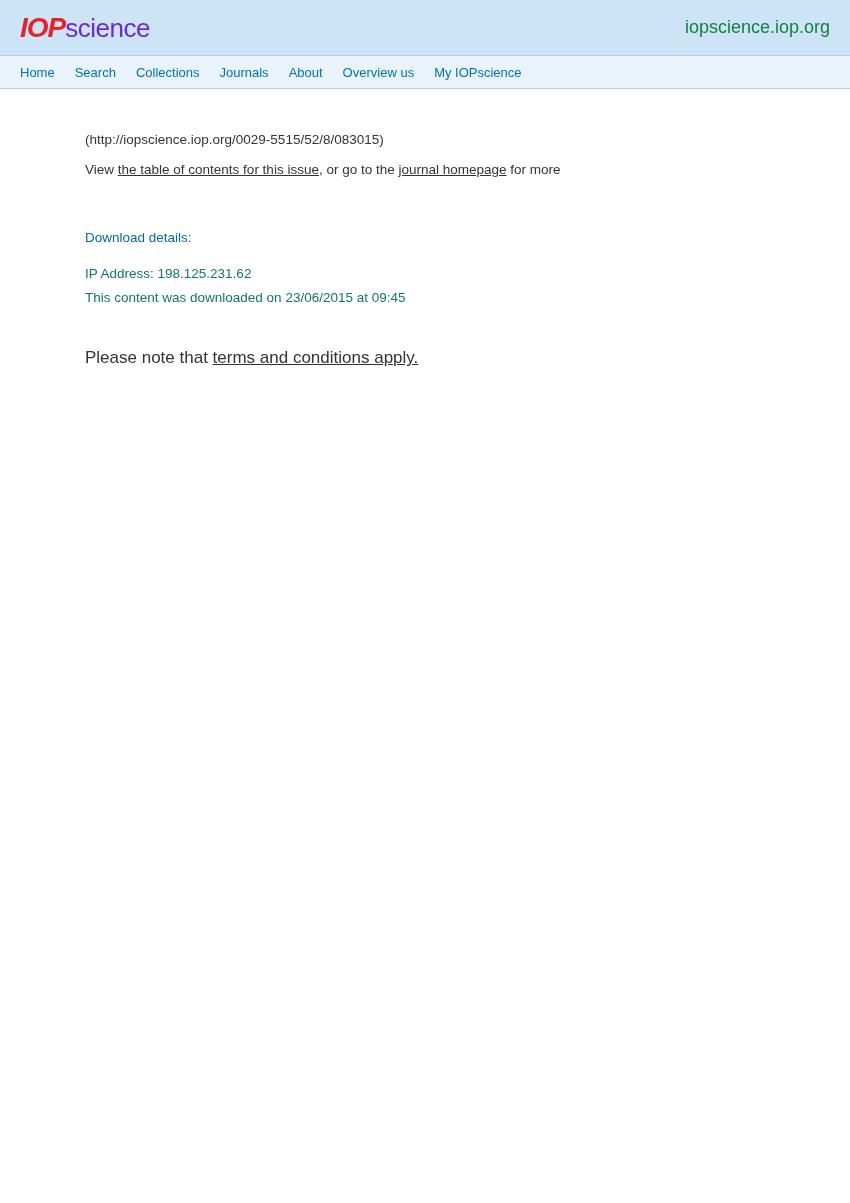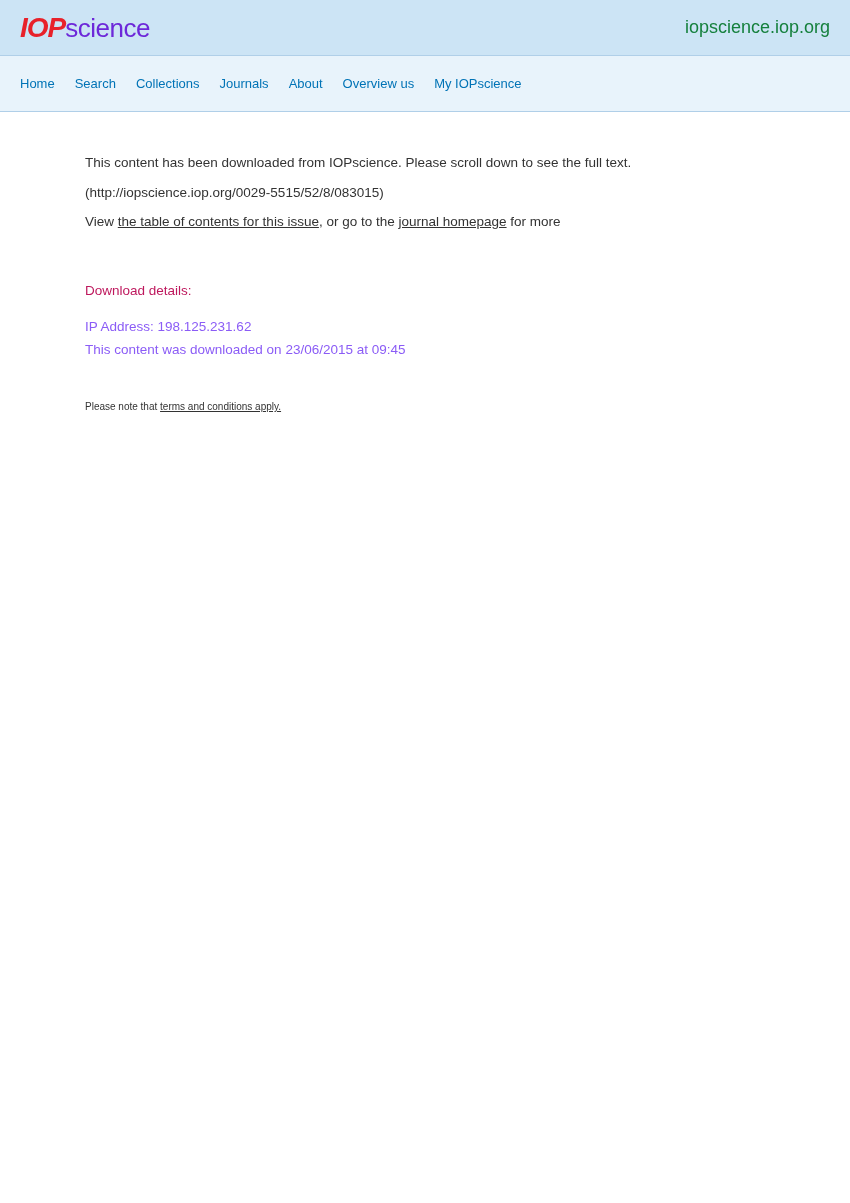--- a/index.html
+++ b/index.html
@@ -50,21 +50,21 @@
       color: #15803d;
       font-size: 18px;
       text-decoration: none;
     }
 
     
     .navbar {
       background: #e8f3fb;
       border-top: 1px solid #b0cfe8;
       border-bottom: 1px solid #b0cfe8;
-      padding: 12px 10px;
+      padding: 0 10px;
       display: flex;
       align-items: center;
       min-height: 34px;
     }
 
     .navbar a {
       color: #0073b6;
       text-decoration: none;
       font-size: 13px;
       padding: 8px 10px;
@@ -102,37 +102,37 @@
       text-decoration: underline;
     }
 
     .download-section {
       margin-top: 50px;
     }
 
     .download-title {
       font-size: 13.5px;
       font-weight: normal;
-      color: #be185d;
+      color: #0369a1;
       margin-bottom: 18px;
     }
 
     .download-info p {
       font-size: 13.5px;
       line-height: 1.6;
-      color: #8b5cf6;
+      color: #0f766e;
       margin-bottom: 2px;
     }
 
     .terms-section {
       margin-top: 40px;
     }
 
     .terms-section p {
-      font-size: 10px;
+      font-size: 17px;
       color: #333;
     }
   </style>
 </head>
 <body>
 
 <div class="header">
   <a class="logo" href="#">
     <span class="logo-iop">IOP</span>
       <span class="logo-science">science</span>
@@ -147,21 +147,20 @@
   <a href="#">Journals</a>
   <a href="#">About</a>
   <a href="#">Overview us</a>
   <a href="#">My IOPscience</a>
 </nav>
 
 <div class="main-content">
 
 
   <div class="content-section">
-    <p>This content has been downloaded from IOPscience. Please scroll down to see the full text.</p>
     <p>(http://iopscience.iop.org/0029-5515/52/8/083015)</p>
     <p>
       <span>View </span><a href="#" class="content-link">the table of contents for this issue</a><span>, or go to the </span><a href="#" class="content-link">journal homepage</a><span> for more</span>
     </p>
   </div>
 
   <div class="download-section">
     <p class="download-title">Download details:</p>
     <div class="download-info">
       <p>IP Address: 198.125.231.62</p>

